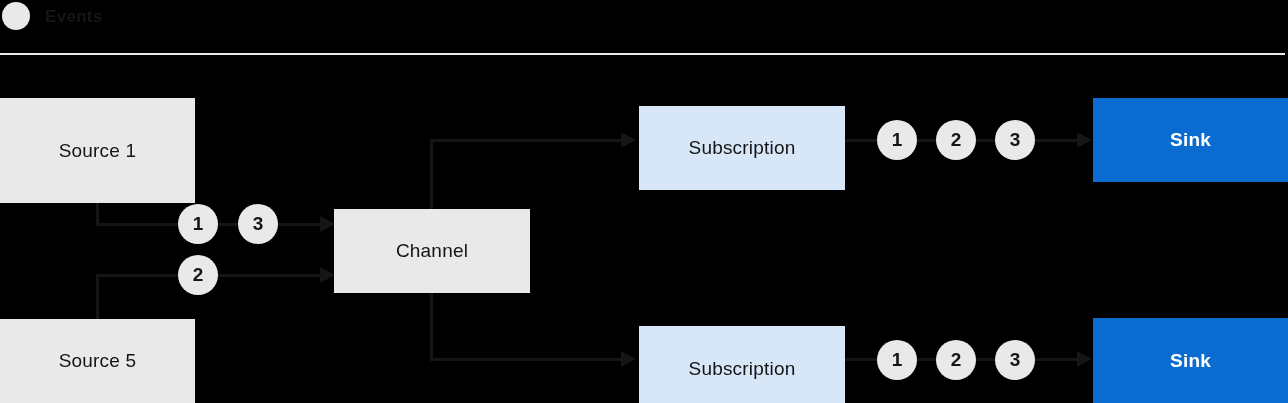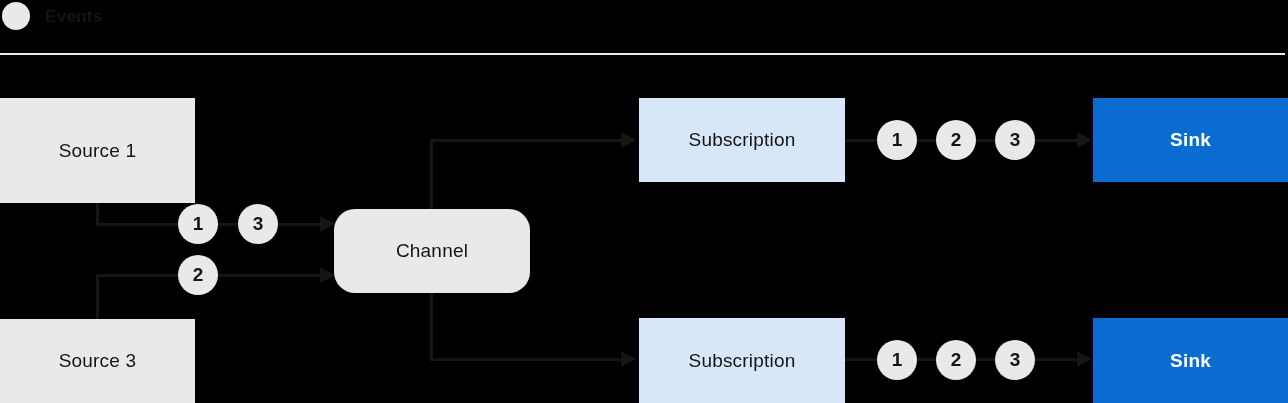--- a/index.html
+++ b/index.html
@@ -38,25 +38,25 @@
     position: absolute; left: 0; top: 53px;
     width: 1285px; height: 2px; background: var(--divider);
   }
   
   .node {
     position: absolute;
     display: flex; align-items: center; justify-content: center;
     font-size: 19px; color: var(--text-dark); letter-spacing: 0.2px;
   }
   .node.gray  { background: var(--node-gray); }
-  .node.blue-light { background: var(--node-blue-light); }
+  .node.blue-light { background: var(--node-blue-light); margin-top: 8px; }
   .node.blue  { background: var(--node-blue); color: var(--text-light); font-weight: bold; }
   .n-source1 { left: 0;     top: 98px;  width: 195px; height: 105px; }
   .n-source2 { left: 0;     top: 319px; width: 195px; height: 84px; }
-  .n-channel { left: 334px; top: 209px; width: 196px; height: 84px; border-radius: 21px; }
+  .n-channel { left: 334px; top: 209px; width: 196px; height: 84px; }
   .n-sub-top { left: 639px; top: 98px;  width: 206px; height: 84px; }
   .n-sub-bot { left: 639px; top: 318px; width: 206px; height: 85px; }
   .n-sink-top{ left: 1093px;top: 98px;  width: 195px; height: 84px; }
   .n-sink-bot{ left: 1093px;top: 318px; width: 195px; height: 85px; }
   
   .line { position: absolute; background: var(--line); }
   .v1 { left: 96px;  top: 182px; width: 3px;  height: 43px; }
   .h1 { left: 96px;  top: 223px; width: 225px; height: 3px; }
   .v2 { left: 96px;  top: 274px; width: 3px;  height: 46px; }
   .h2 { left: 96px;  top: 274px; width: 225px; height: 3px; }
@@ -129,20 +129,20 @@
   <span class="event e-s3">3</span>
   <span class="event e-s2">2</span>
   <span class="event e-t1">1</span>
   <span class="event e-t2">2</span>
   <span class="event e-t3">3</span>
   <span class="event e-b1">1</span>
   <span class="event e-b2">2</span>
   <span class="event e-b3">3</span>
 
   <div class="node gray n-source1">Source 1</div>
-  <div class="node gray n-source2">Source 3</div>
+  <div class="node gray n-source2">Source 5</div>
   <div class="node gray n-channel">Channel</div>
   <div class="node blue-light n-sub-top">Subscription</div>
   <div class="node blue-light n-sub-bot">Subscription</div>
   <div class="node blue n-sink-top">Sink</div>
   <div class="node blue n-sink-bot">Sink</div>
 
 </div>
 
 </body></html>

